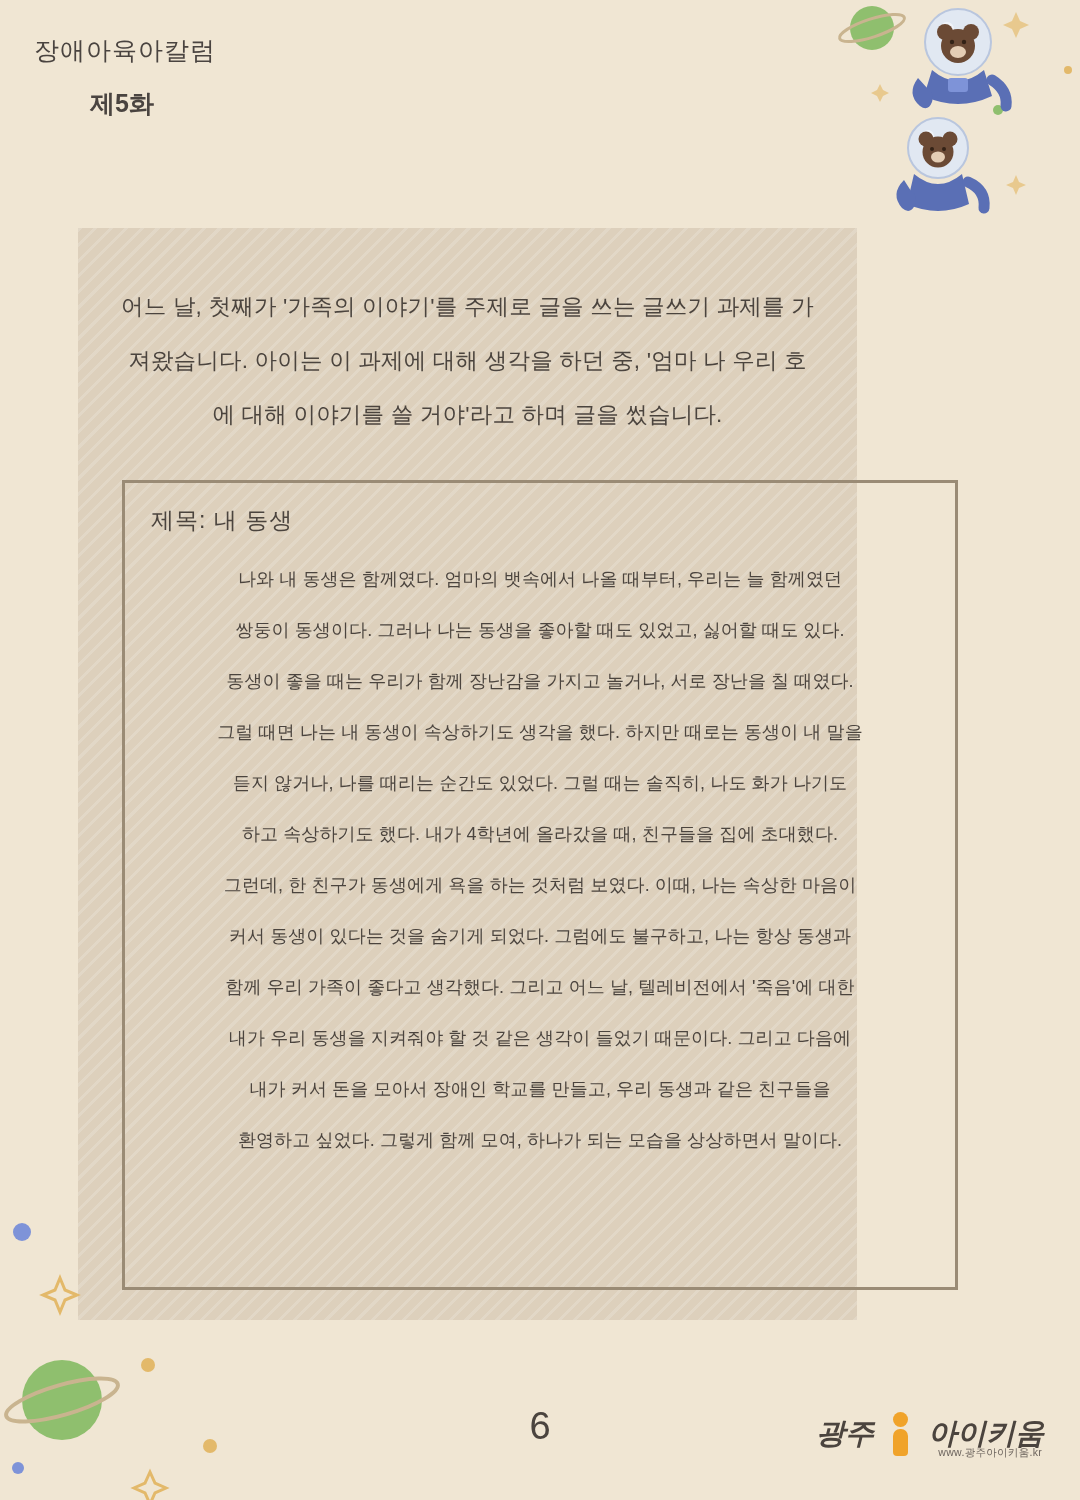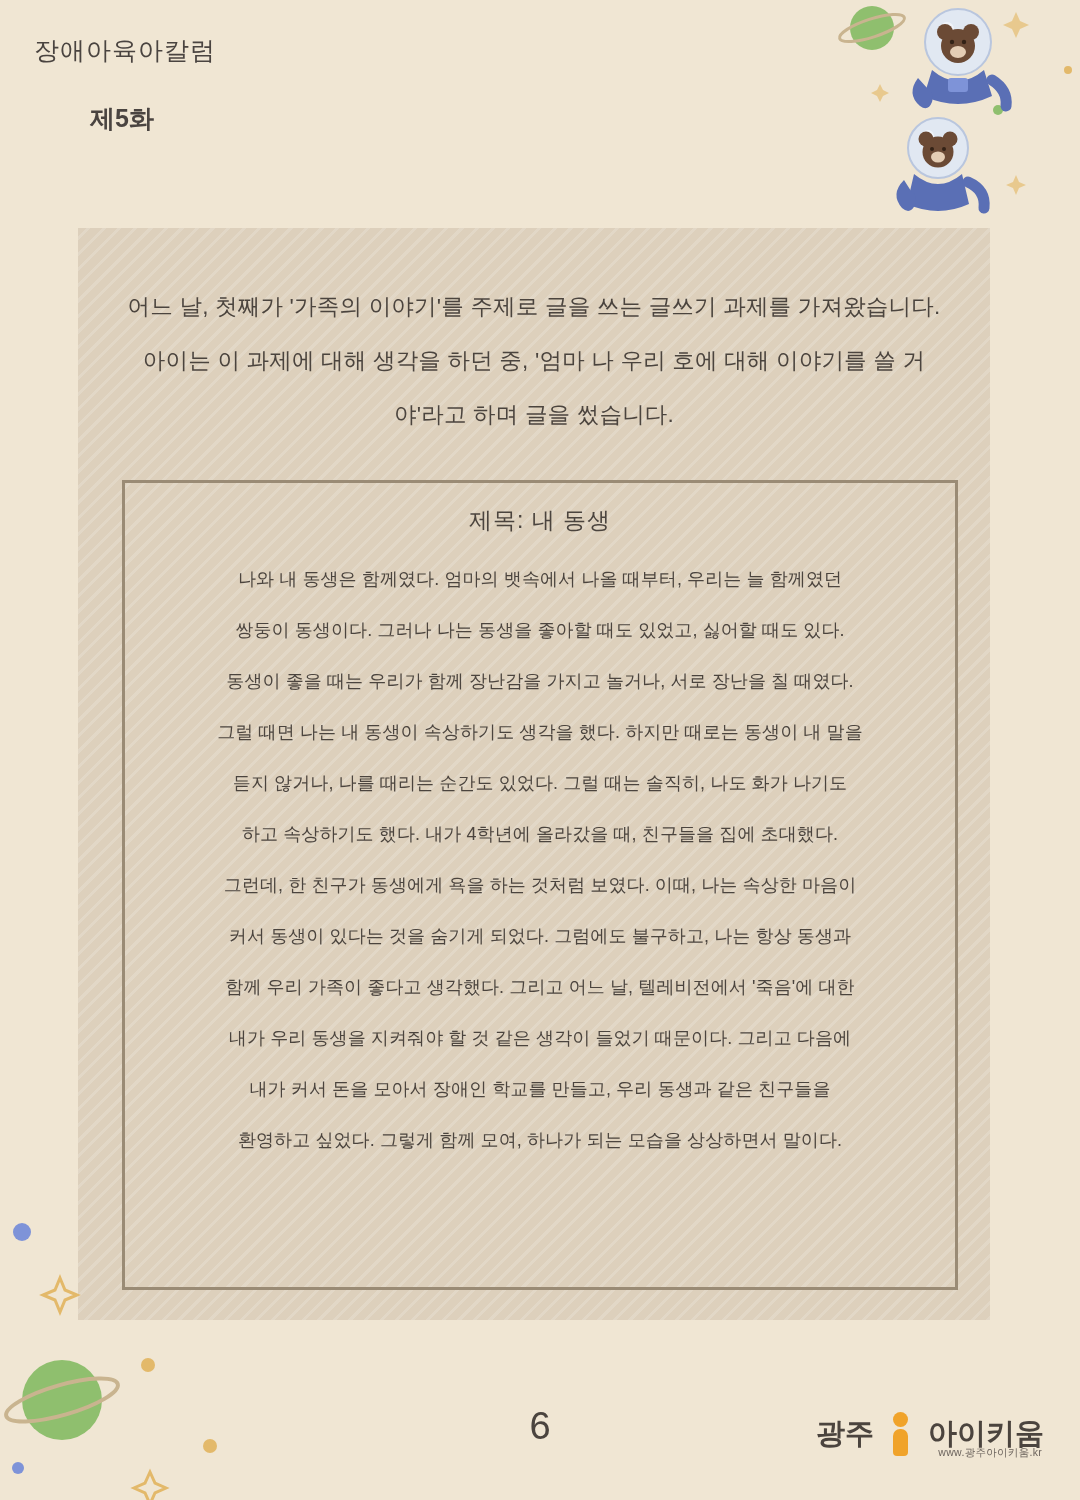--- a/index.html
+++ b/index.html
@@ -24,21 +24,21 @@
   }
   .header-title {
     font-size: 25px;
     color: #4a4440;
     letter-spacing: 1px;
     font-weight: normal;
   }
   .header-sub {
     font-size: 25px;
     color: #4a4440;
-    margin-top: 35px;
+    margin-top: 20px;
     margin-left: 56px;
     font-weight: bold;
   }
 
   
   .space-deco {
     position: absolute;
     top: 0;
     right: 0;
     width: 260px;
@@ -52,21 +52,21 @@
     width: 300px;
     height: 300px;
     pointer-events: none;
   }
 
   
   .panel {
     position: absolute;
     left: 78px;
     top: 228px;
-    width: 912px;
+    width: 779px;
     height: 1092px;
     background:
       repeating-linear-gradient(
         -45deg,
         rgba(255,255,255,0.16) 0px,
         rgba(255,255,255,0.16) 3px,
         rgba(0,0,0,0.0) 3px,
         rgba(0,0,0,0.0) 11px
       ),
       #ddd0bc;
@@ -87,21 +87,20 @@
     position: absolute;
     left: 44px;
     top: 252px;
     width: 836px;
     height: 810px;
     border: 3px solid #9a8b75;
     box-sizing: border-box;
     padding: 22px 26px 10px 26px;
   }
   .essay-title {
-    text-align: center;
     font-size: 23px;
     color: #4b443e;
     letter-spacing: 1px;
     margin-bottom: 18px;
   }
   .essay-body p {
     margin: 0;
     text-align: center;
     font-size: 18px;
     line-height: 51px;
@@ -126,20 +125,21 @@
     right: 36px;
     bottom: 44px;
     display: flex;
     align-items: flex-end;
     gap: 4px;
   }
   .logo-row {
     display: flex;
     align-items: center;
     gap: 14px;
+    font-style: italic;
   }
   .logo-gj {
     font-size: 29px;
     font-weight: bold;
     color: #4b443e;
   }
   .logo-mark {
     width: 26px;
     height: 44px;
     position: relative;

